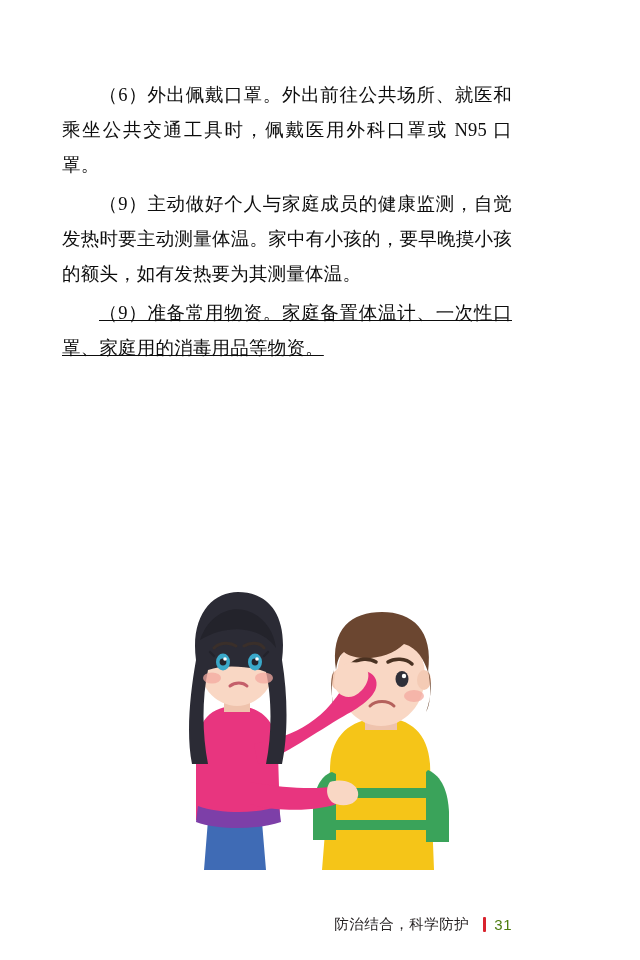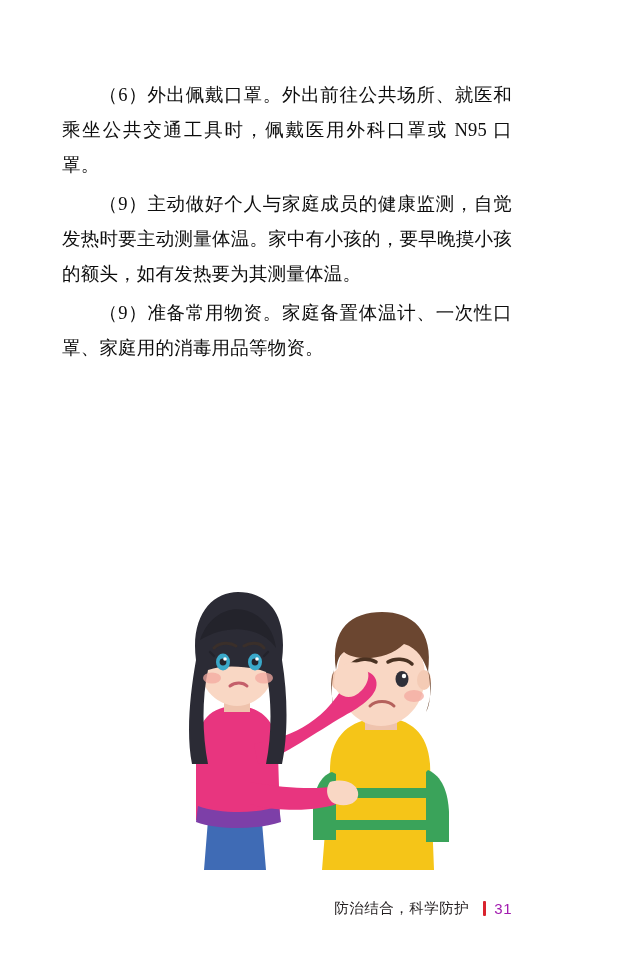--- a/index.html
+++ b/index.html
@@ -28,32 +28,33 @@
     letter-spacing: 0.2px;
     text-align: justify;
     text-justify: inter-ideograph;
   }
   .para {
     margin: 0 0 4px 0;
     text-indent: 37px;
   }
   .para:last-child {
     margin-bottom: 16px;
+    text-decoration: underline;
   }
   .illustration {
     position: absolute;
     left: 0;
     top: 520px;
     width: 640px;
     height: 350px;
   }
   .footer {
     position: absolute;
     right: 62px;
-    bottom: 42px;
+    bottom: 26px;
     display: flex;
     align-items: center;
     font-size: 15px;
     color: #231f20;
     letter-spacing: 0.5px;
   }
   .footer-text {
     font-family: "Liberation Sans", "DejaVu Sans", sans-serif;
     font-size: 14.5px;
   }
@@ -61,21 +62,21 @@
     display: inline-block;
     width: 3px;
     height: 15px;
     background: #d9232e;
     margin: 0 8px 0 14px;
     border-radius: 1px;
   }
   .footer-page {
     font-family: "Liberation Sans", "DejaVu Sans", sans-serif;
     font-size: 15px;
-    color: #a21caf;
+    color: #4d7c0f;
   }
 </style>
 </head>
 <body>
 
 <div class="page">
 
   <div class="body-text">
     <p class="para">（6）外出佩戴口罩。外出前往公共场所、就医和乘坐公共交通工具时，佩戴医用外科口罩或 N95 口罩。</p>
     <p class="para">（9）主动做好个人与家庭成员的健康监测，自觉发热时要主动测量体温。家中有小孩的，要早晚摸小孩的额头，如有发热要为其测量体温。</p>

